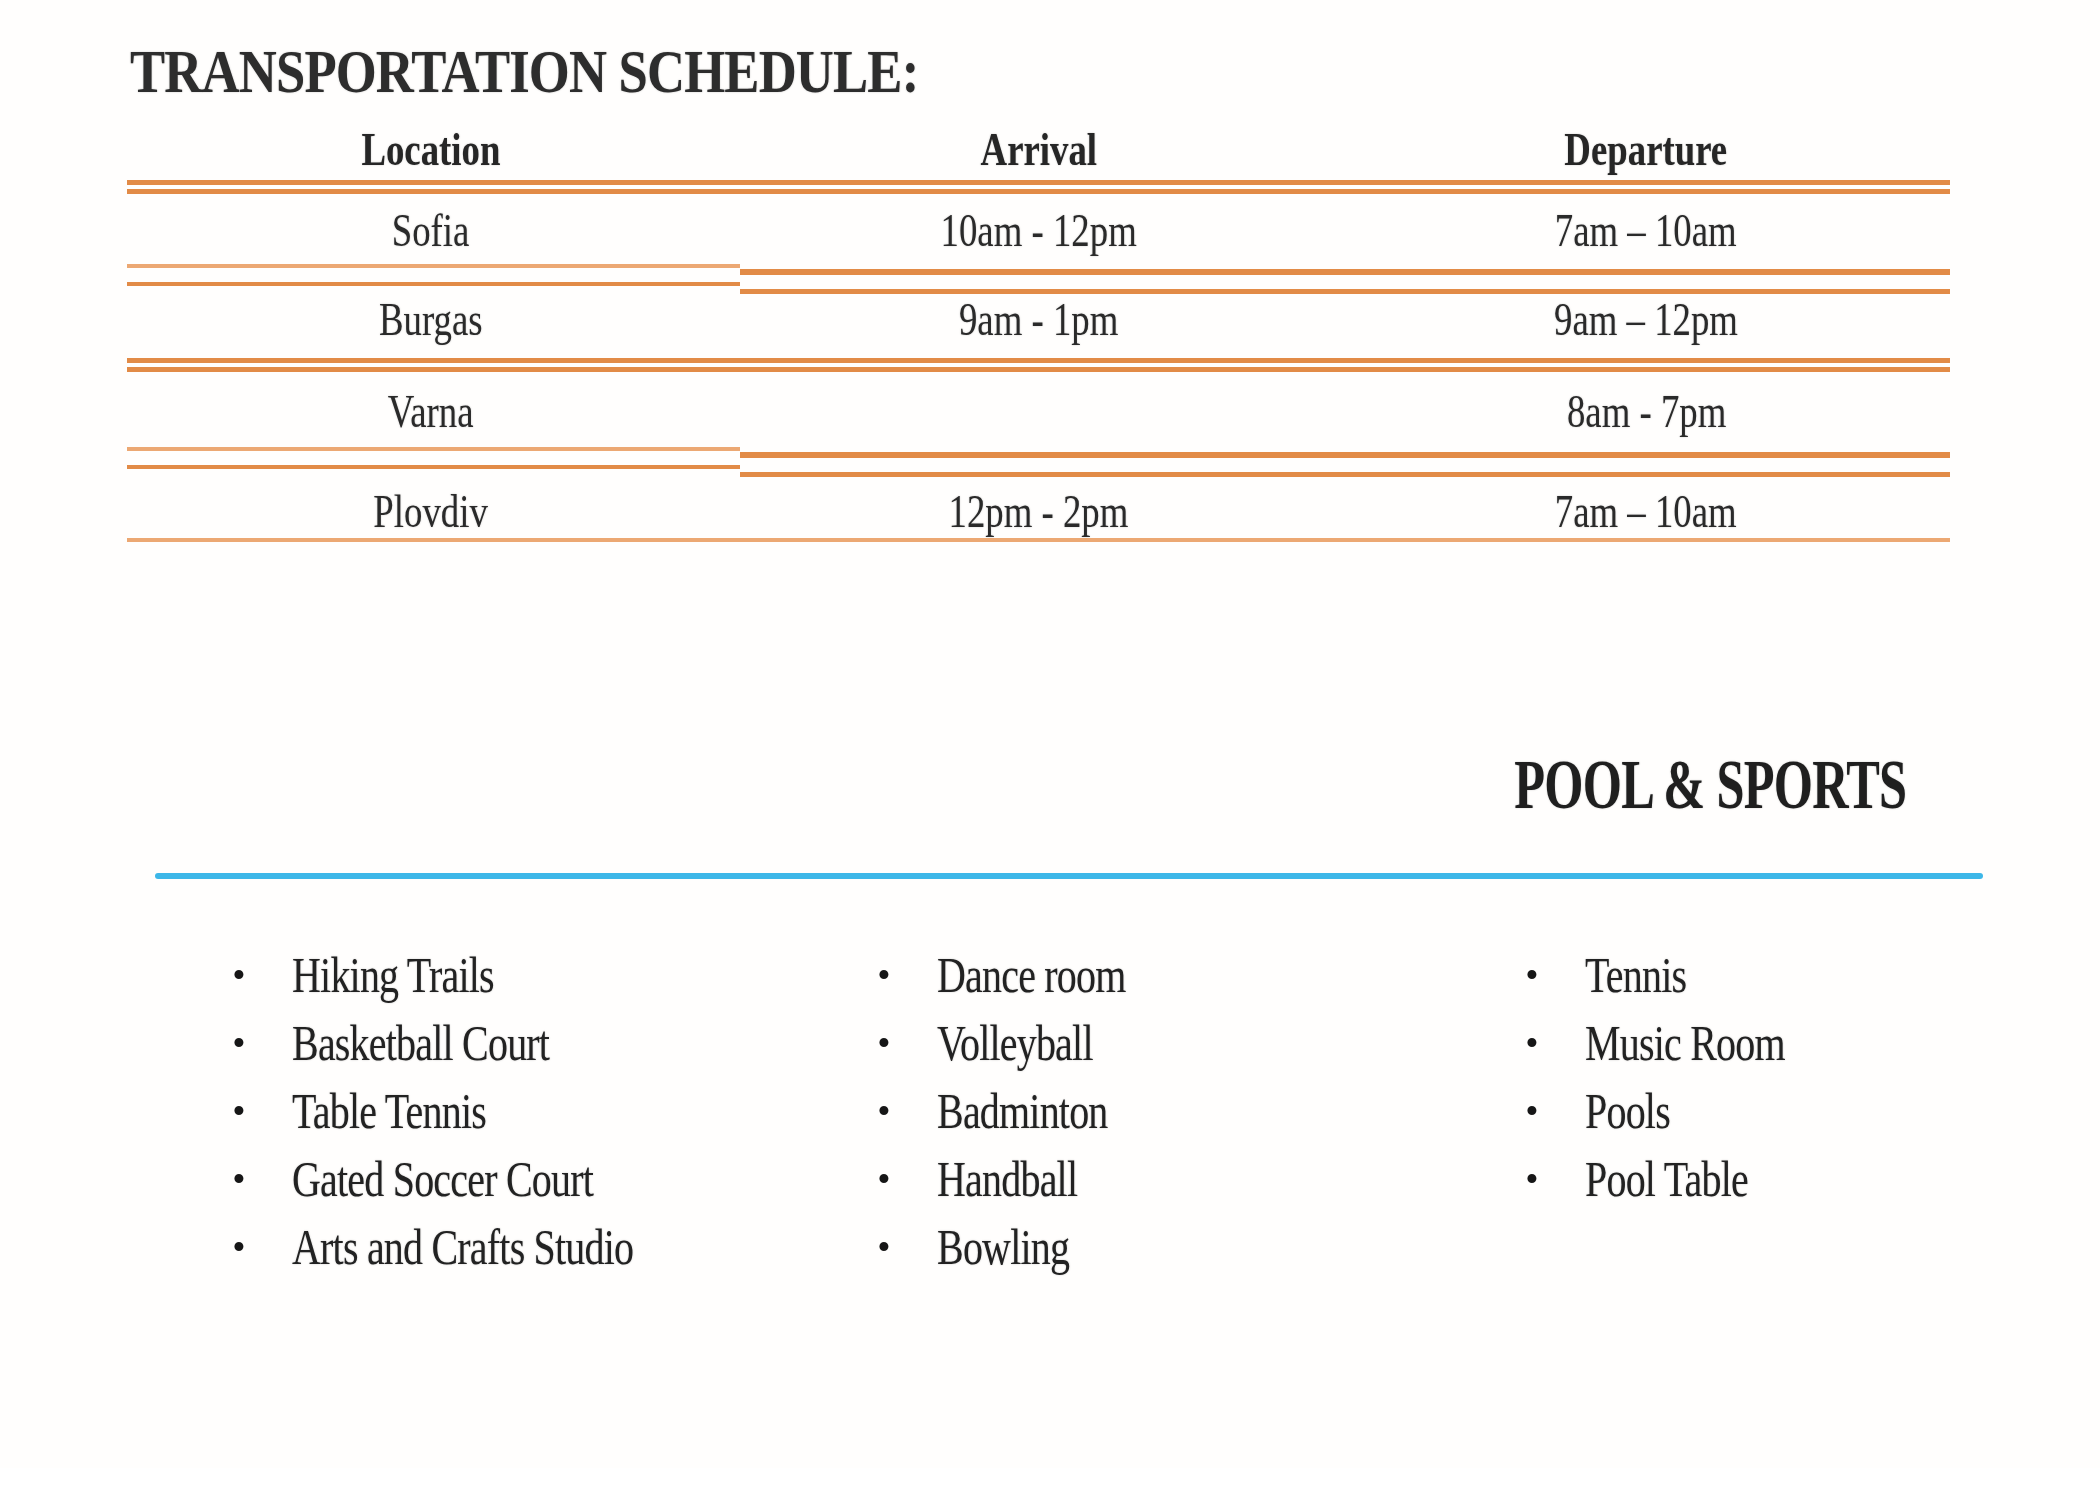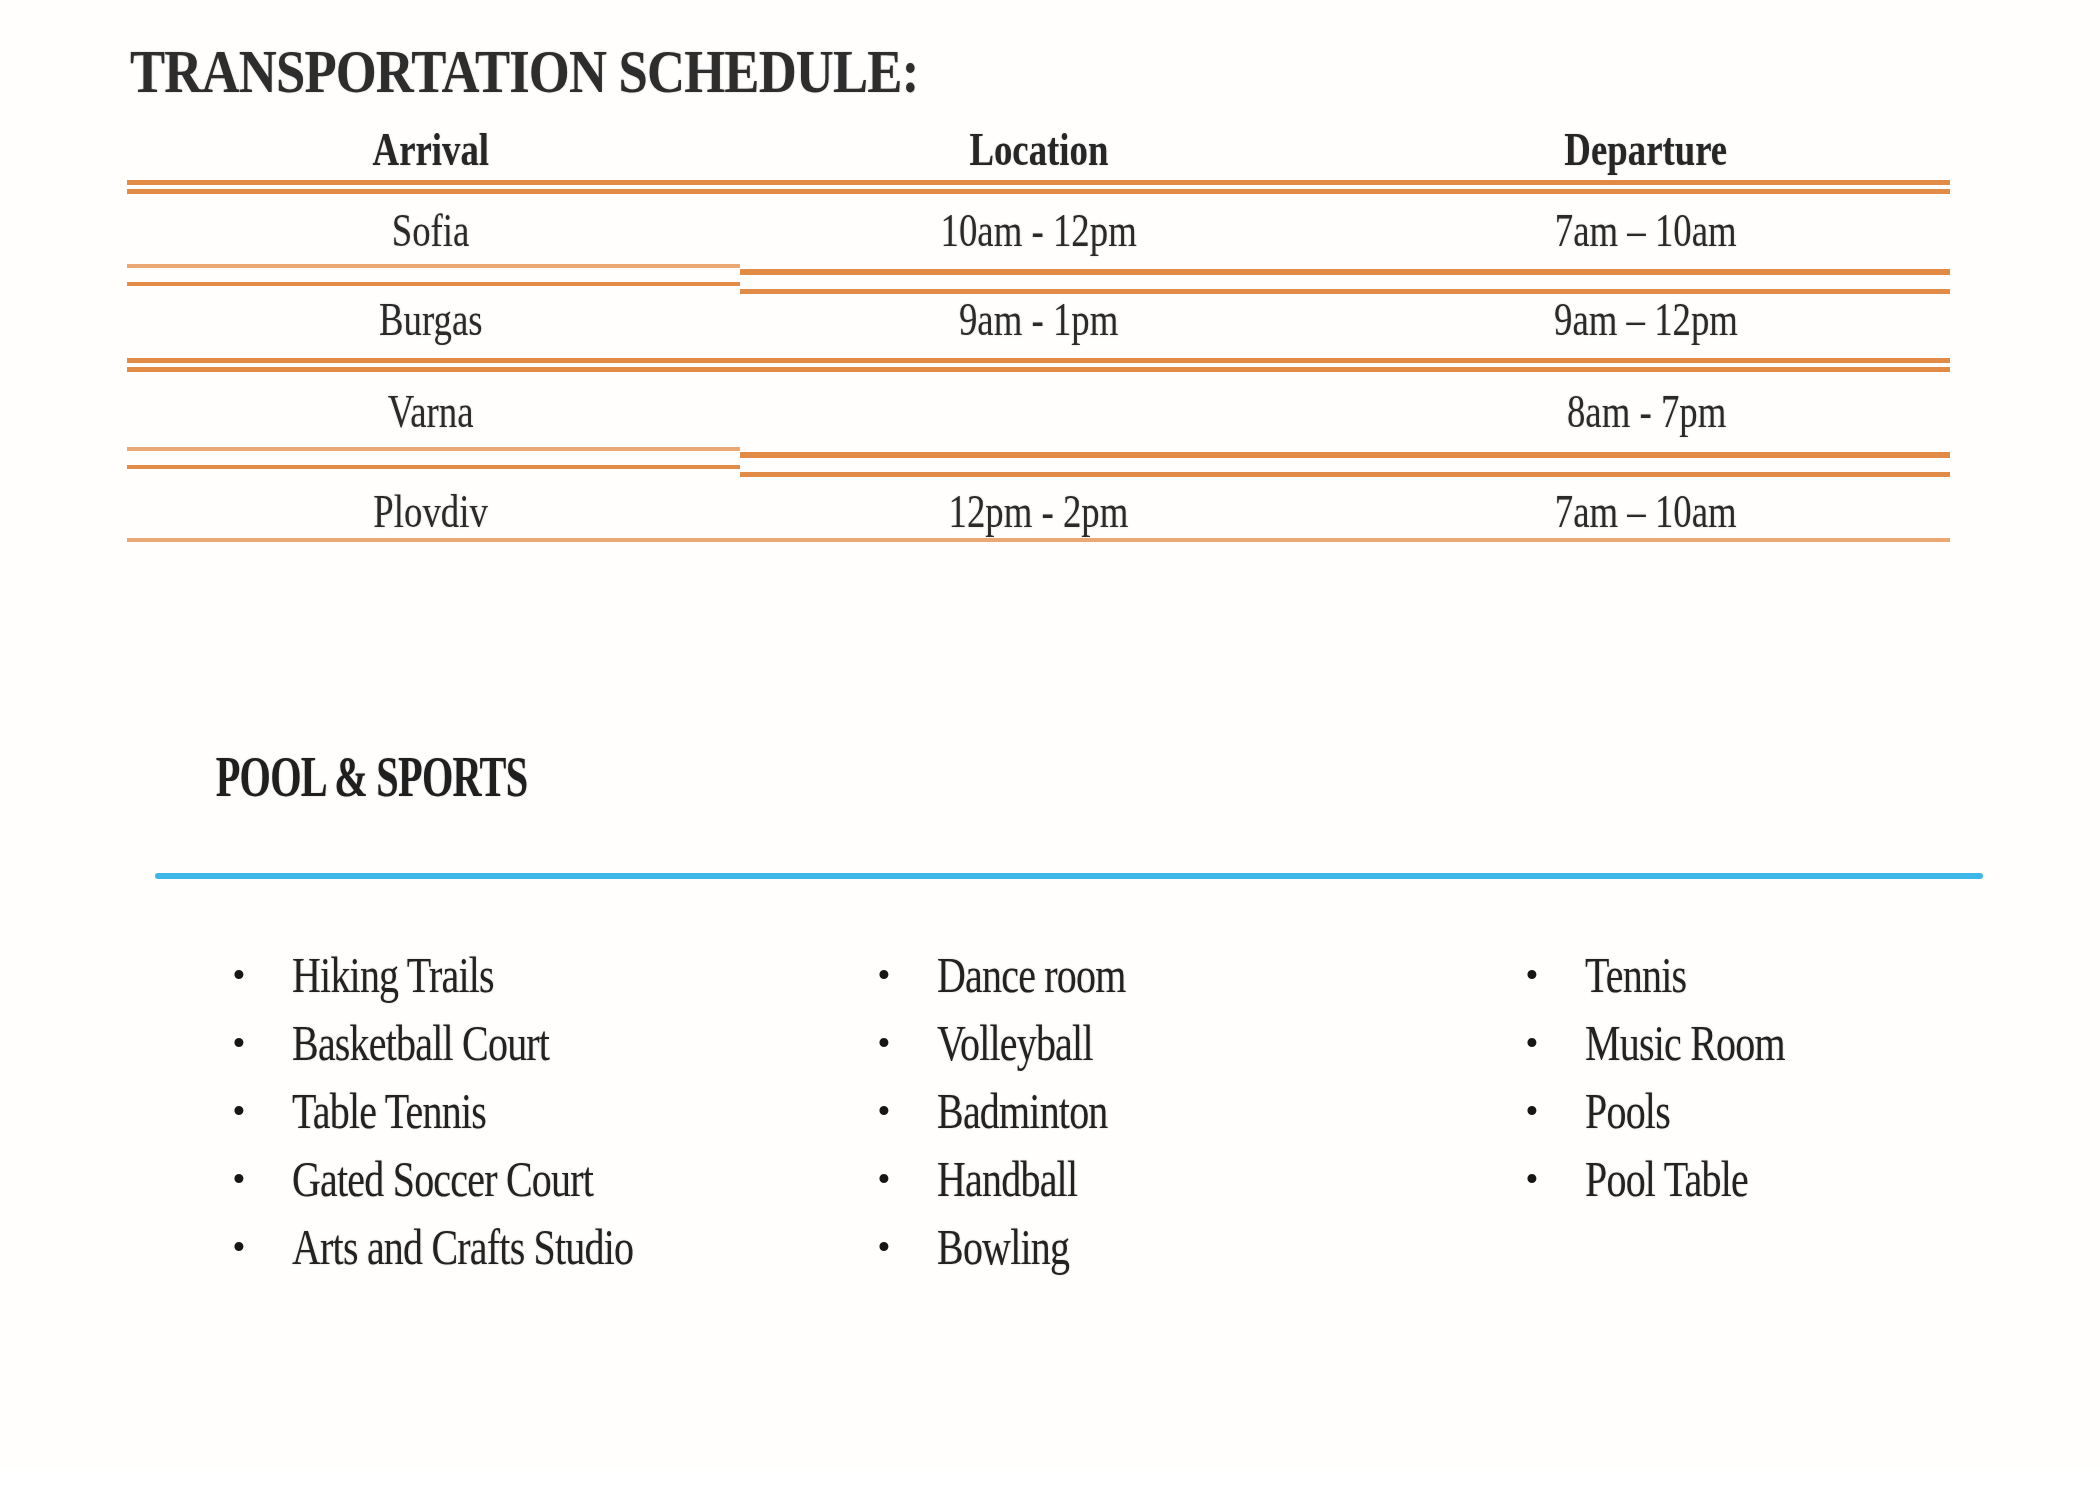--- a/index.html
+++ b/index.html
@@ -32,21 +32,21 @@
   .sep{position:relative;height:14px;}
   .sep.flat::before{content:"";position:absolute;left:0;right:0;top:0;bottom:0;
     border-top:5px solid var(--orange);border-bottom:5px solid var(--orange);}
   .sep.step .seg{position:absolute;height:14px;box-sizing:content-box;}
   .sep.step .seg.l{left:0;width:33.6%;top:-3px;border-top:4px solid var(--orange-light);border-bottom:4px solid var(--orange);}
   .sep.step .seg.r{left:33.6%;right:0;top:2px;border-top:6px solid var(--orange);border-bottom:5px solid var(--orange);}
   .bline{height:4px;background:var(--orange-light);}
 
   
   .section{position:absolute;left:155px;top:745px;width:1828px;}
-  .section-title{margin:0;text-align:left;font-size:56px;font-weight:bold;color:#1f1f1f;white-space:nowrap;}
+  .section-title{margin:0;text-align:right;font-size:70px;font-weight:bold;color:#1f1f1f;white-space:nowrap;}
   .section-title .tx{display:inline-block;transform:scaleX(.72);transform-origin:center center;letter-spacing:-1px;}
   .bluerule{position:absolute;left:0;right:0;top:128px;height:6px;background:var(--blue);border-radius:3px;}
 
   .cols{position:absolute;left:0;right:0;top:196px;display:flex;}
   .col{box-sizing:border-box;padding-left:73px;}
   .col.c1{width:645px;}
   .col.c2{width:648px;}
   .col.c3{width:535px;}
   ul.fac{list-style:none;margin:0;padding:0;}
   ul.fac li{display:flex;align-items:center;height:68px;color:#222;}
@@ -55,22 +55,22 @@
 </style>
 </head>
 <body>
 
 <div class="page">
 
   <h1 class="doc-title soft"><span class="tx">TRANSPORTATION SCHEDULE:</span></h1>
 
   <div class="ttable">
     <div class="trow head">
+      <div class="tcell th soft"><span class="tx">Location</span></div>
       <div class="tcell th soft"><span class="tx">Arrival</span></div>
-      <div class="tcell th soft"><span class="tx">Location</span></div>
       <div class="tcell th soft"><span class="tx">Departure</span></div>
     </div>
 
     <div class="sep flat"></div>
 
     <div class="trow r1">
       <div class="tcell soft"><span class="tx">Sofia</span></div>
       <div class="tcell soft"><span class="tx">10am - 12pm</span></div>
       <div class="tcell soft"><span class="tx">7am – 10am</span></div>
     </div>

